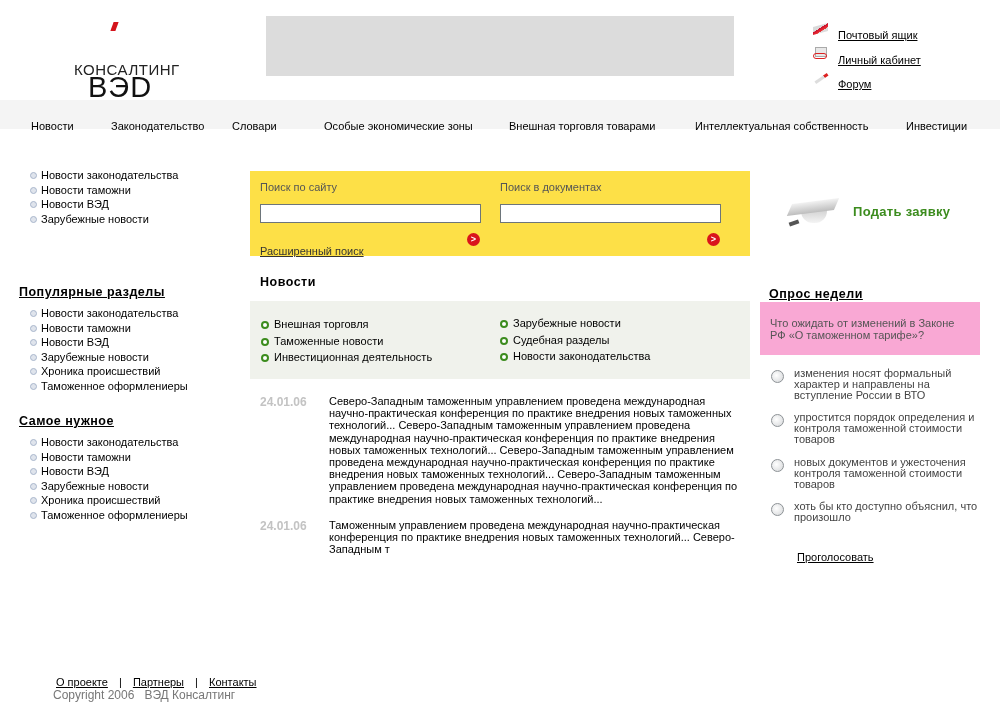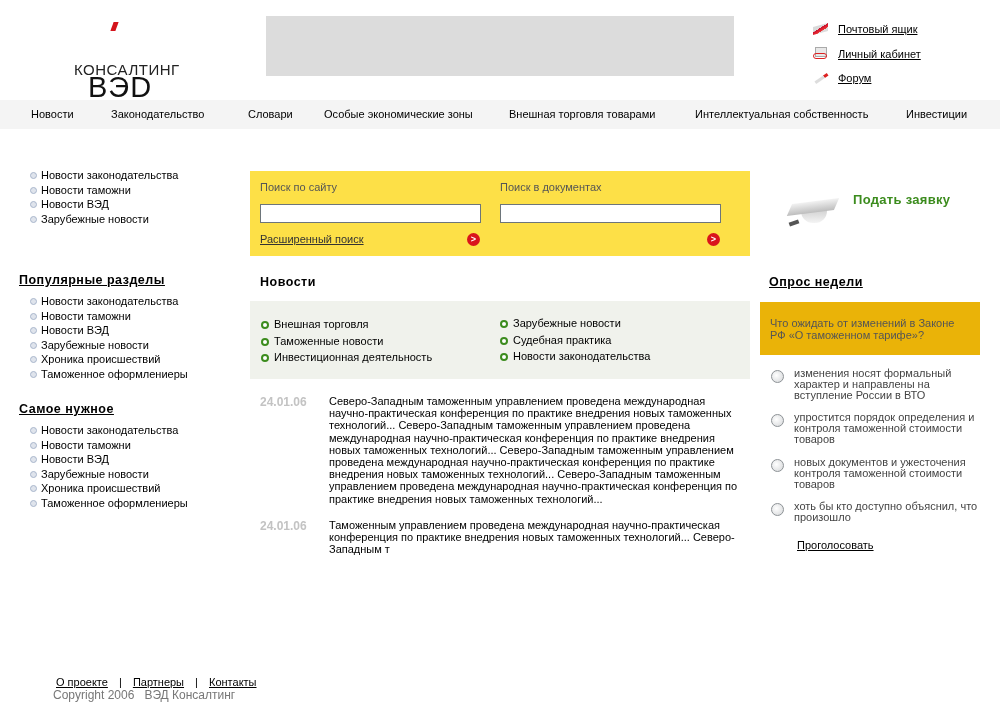--- a/index.html
+++ b/index.html
@@ -1,18 +1,18 @@
 <!DOCTYPE html>
 <html><head>
 <meta charset="utf-8">
 <style>
   * { box-sizing: border-box; margin: 0; padding: 0; }
   html, body { width: 1000px; height: 720px; background: #ffffff; overflow: hidden; }
   body { font-family: "Liberation Sans", "DejaVu Sans", sans-serif; font-size: 11px; color: #000; position: relative; }
-  a { color: #000; }
+  a { color: #000; margin-top: 12px; }
 
   
   .logo { position: absolute; left: 72px; top: 22px; width: 120px; height: 60px; }
   .logo-top { position: absolute; left: 16px; top: 0; font-size: 29px; letter-spacing: 1px; color: #111; font-weight: normal; line-height: 34px; margin-top: 48px; }
   .logo-accent { position: absolute; left: 40px; top: 0px; width: 5px; height: 9px; background: #d4141c; transform: skewX(-20deg); }
   .logo-bottom { position: absolute; left: 2px; top: 39px; font-size: 15px; letter-spacing: 0.5px; color: #222; }
   .banner { position: absolute; left: 266px; top: 16px; width: 468px; height: 60px; background: #dcdcdc; }
 
   .user-links { position: absolute; left: 812px; top: 17px; }
   .user-link { display: flex; align-items: center; height: 24.5px; }
@@ -59,21 +59,21 @@
   .news-cats li { position: relative; padding-left: 14px; height: 16.5px; line-height: 14px; font-size: 11px; }
   .news-cats li::before { content: ""; position: absolute; left: 1px; top: 4px; width: 4px; height: 4px; border-radius: 50%; border: 2px solid #3c8c1e; background: #fff; }
   .news-cats a { text-decoration: none; color: #000; }
 
   .news-item { position: absolute; left: 260px; width: 490px; }
   .news-date { position: absolute; left: 0; top: 0; font-weight: bold; color: #c3c3c3; font-size: 12px; }
   .news-text { position: absolute; left: 69px; top: 0; width: 415px; font-size: 11px; line-height: 12.2px; color: #000; }
 
   
   .poll-title { position: absolute; left: 769px; top: 275px; font-size: 12.5px; font-weight: bold; text-decoration: underline; letter-spacing: 0.5px; }
-  .poll-q { position: absolute; left: 760px; top: 302px; width: 220px; height: 53px; background: #eab308; padding: 15px 10px 0 10px; font-size: 11px; line-height: 12px; color: #555; }
+  .poll-q { position: absolute; left: 760px; top: 302px; width: 220px; height: 53px; background: #f9a8d4; padding: 15px 10px 0 10px; font-size: 11px; line-height: 12px; color: #555; }
   .poll-opt { position: absolute; left: 771px; width: 215px; }
   .poll-opt .radio { position: absolute; left: 0; top: 2px; width: 13px; height: 13px; border-radius: 50%; border: 1px solid #8d9296; background: radial-gradient(circle at 40% 40%, #fff, #d4d6d8); }
   .poll-opt .opt-text { position: absolute; left: 23px; top: 0; width: 190px; font-size: 11px; line-height: 11px; color: #444; }
   .vote-link { position: absolute; left: 797px; top: 539px; font-size: 11px; color: #000; text-decoration: underline; }
 
   
   .copyright { position: absolute; left: 53px; top: 656px; color: #777; font-size: 12px; margin-top: 32px; }
   .footer-links { position: absolute; left: 56px; top: 676px; font-size: 11px; }
   .footer-links a { color: #000; text-decoration: underline; }
   .footer-links .sep { display: inline-block; margin: 0 8px; }
@@ -100,21 +100,21 @@
   </div>
   <div class="user-link">
     <span class="ico ico-forum"></span>
     <a href="#">Форум</a>
   </div>
 </div>
 
 <nav class="topnav">
   <a href="#" style="left:31px">Новости</a>
   <a href="#" style="left:111px">Законодательство</a>
-  <a href="#" style="left:248px">Словари</a>
+  <a href="#" style="left:232px">Словари</a>
   <a href="#" style="left:324px">Особые экономические зоны</a>
   <a href="#" style="left:509px">Внешная торговля товарами</a>
   <a href="#" style="left:695px">Интеллектуальная собственность</a>
   <a href="#" style="left:906px">Инвестиции</a>
 </nav>
 
 <div class="left-col">
   <ul class="bullets">
     <li><a href="#">Новости законодательства</a></li>
     <li><a href="#">Новости таможни</a></li>
@@ -172,21 +172,21 @@
 
 <div class="news-title">Новости</div>
 <div class="news-cats">
   <ul style="left:10px; top:16px;">
     <li><a href="#">Внешная торговля</a></li>
     <li><a href="#">Таможенные новости</a></li>
     <li><a href="#">Инвестиционная деятельность</a></li>
   </ul>
   <ul style="left:249px; top:15px;">
     <li><a href="#">Зарубежные новости</a></li>
-    <li><a href="#">Судебная практика</a></li>
+    <li><a href="#">Судебная разделы</a></li>
     <li><a href="#">Новости законодательства</a></li>
   </ul>
 </div>
 
 <div class="news-item" style="top:395px;">
   <span class="news-date">24.01.06</span>
   <div class="news-text">Северо-Западным таможенным управлением проведена международная научно-практическая конференция по практике внедрения новых таможенных технологий... Северо-Западным таможенным управлением проведена международная научно-практическая конференция по практике внедрения новых таможенных технологий... Северо-Западным таможенным управлением проведена международная научно-практическая конференция по практике внедрения новых таможенных технологий... Северо-Западным таможенным управлением проведена международная научно-практическая конференция по практике внедрения новых таможенных технологий...</div>
 </div>
 <div class="news-item" style="top:519px;">
   <span class="news-date">24.01.06</span>

